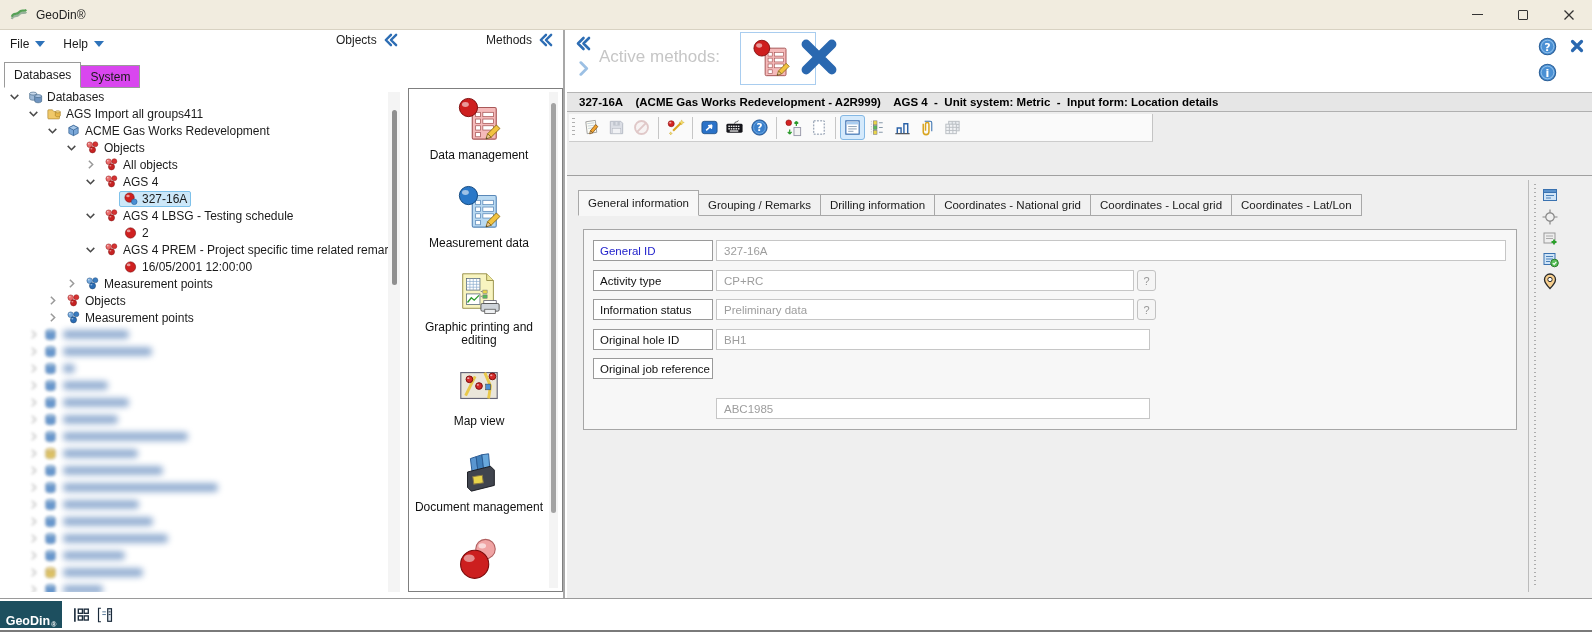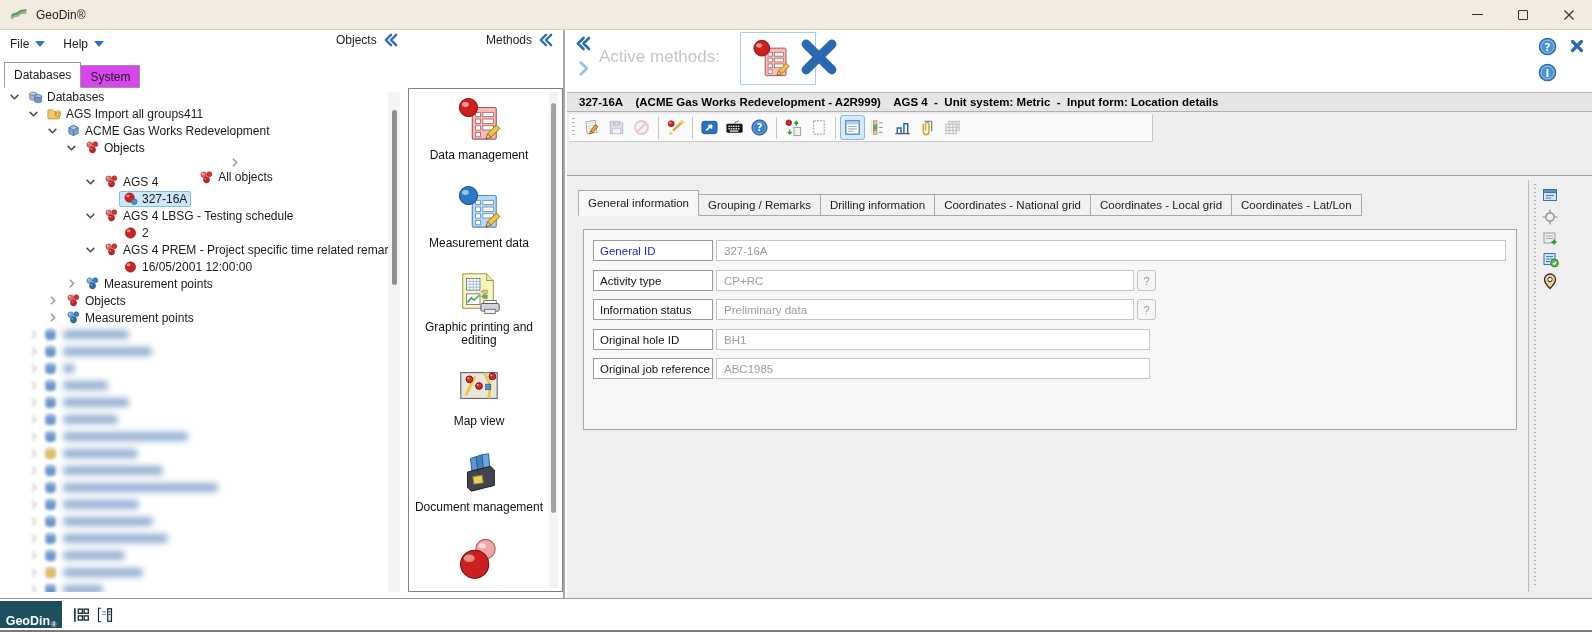--- a/index.html
+++ b/index.html
@@ -225,21 +225,21 @@
             <circle cx="5" cy="5" r="3" fill="#ea6a6a" stroke="#8c1616" stroke-width=".5"></circle>
             <circle cx="11" cy="4.5" r="2.7" fill="#d63232" stroke="#8c1616" stroke-width=".5"></circle>
             <circle cx="8" cy="10.5" r="3.3" fill="#c62222" stroke="#771010" stroke-width=".5"></circle>
             <ellipse cx="4" cy="4" rx="1" ry=".7" fill="#fff" opacity=".6"></ellipse>
             <ellipse cx="6.8" cy="9.2" rx="1.1" ry=".8" fill="#fff" opacity=".5"></ellipse>
           </svg>
         </span>
         <span>Objects</span>
       </span>
     </div>
-    <div class="tree-row" style="padding-left: 84px; flex-direction: column;">
+    <div class="tree-row" style="padding-left: 84px;">
       <span class="exp">
         <svg viewBox="0 0 12 12">
           <path d="M4.5 2.5 L8 6 L4.5 9.5" fill="none" stroke="#9a9a9a" stroke-width="1.4"></path>
         </svg>
       </span>
       <span class="nlab">
         <span class="ico">
           <svg viewBox="0 0 16 16">
             <circle cx="5" cy="5" r="3" fill="#ea6a6a" stroke="#8c1616" stroke-width=".5"></circle>
             <circle cx="11" cy="4.5" r="2.7" fill="#d63232" stroke="#8c1616" stroke-width=".5"></circle>
@@ -984,21 +984,21 @@
       <div class="flabel">Information status</div>
       <input class="finput" style="width: 418px;" readonly="" value="Preliminary data">
       <div class="fhelp">?</div>
     </div>
     <div class="frow" style="top:99px">
       <div class="flabel">Original hole ID</div>
       <input class="finput" style="width: 434px;" readonly="" value="BH1">
     </div>
     <div class="frow" style="top:128px">
       <div class="flabel">Original job reference</div>
-      <input class="finput" style="width: 434px;" readonly="" value="ABC1985">
+      <input class="finput" style="width: 434px; margin-top: 40px;" readonly="" value="ABC1985">
     </div>
   </div>
 
   <div id="side-toolbar">
     <div class="gripline"></div>
     <span class="ico sicon" style="top:6px">
         <svg viewBox="0 0 18 18">
           <rect x="2.5" y="3.5" width="13" height="11" fill="#cfe4f7" stroke="#3a72b0"></rect>
           <rect x="2.5" y="3.5" width="13" height="3" fill="#5a92cc" stroke="#3a72b0"></rect>
           <path d="M5 9.5 h8 M5 12 h5" stroke="#4a80b8" stroke-width="1"></path>

